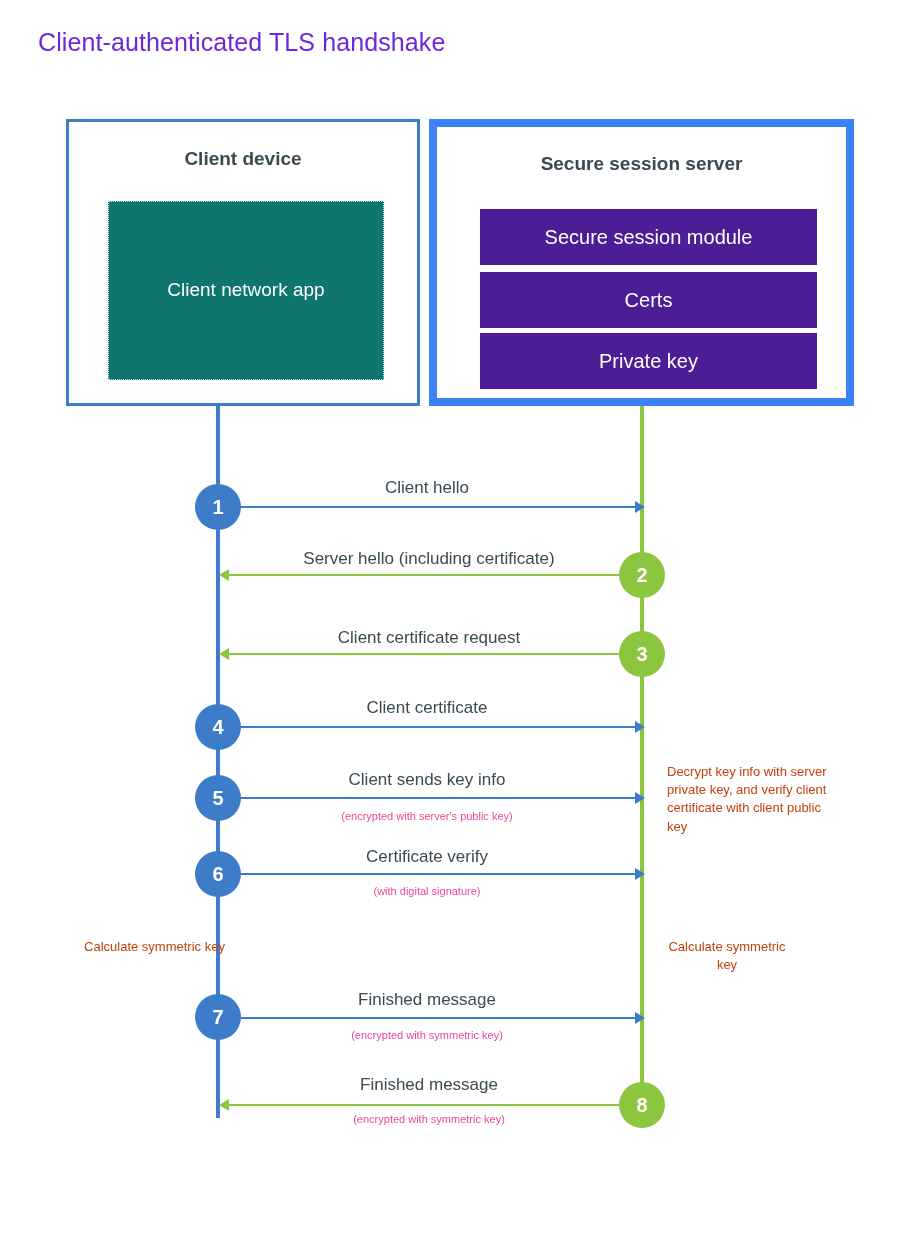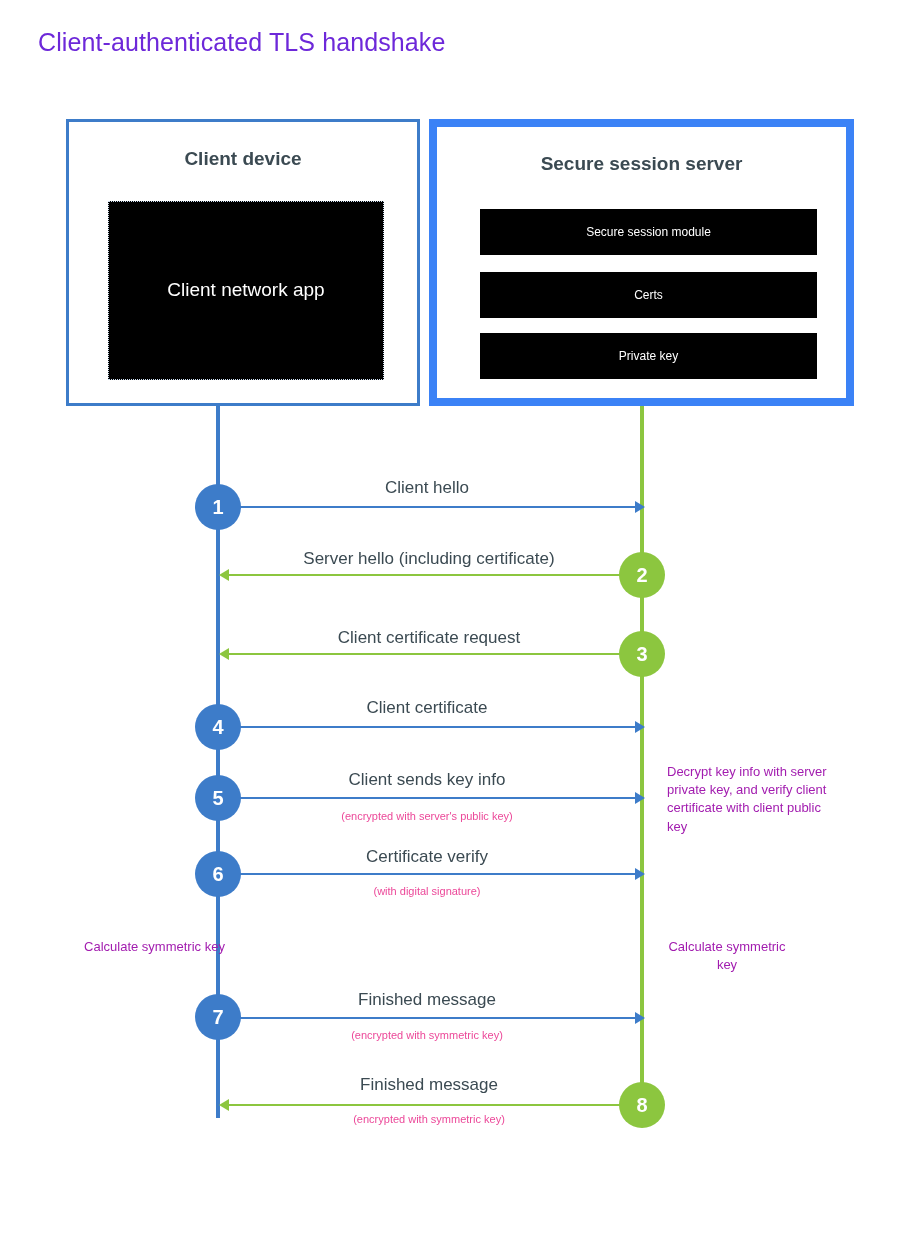--- a/index.html
+++ b/index.html
@@ -52,42 +52,42 @@
     font-weight: bold;
     color: #3b4a52;
     margin-top: 26px;
   }
   .client-app {
     position: absolute;
     left: 39px;
     top: 79px;
     width: 276px;
     height: 179px;
-    background: #000000;
+    background: #0f766e;
     border: 1px dotted #cfe0f1;
     box-sizing: border-box;
     display: flex;
     align-items: center;
     justify-content: center;
     color: #ffffff;
     font-size: 19px;
     text-align: center;
     line-height: 1.4;
   }
   .server-item {
     position: absolute;
     left: 43px;
     width: 337px;
-    height: 46px;
-    background: #000000;
+    height: 56px;
+    background: #4c1d95;
     display: flex;
     align-items: center;
     justify-content: center;
     color: #ffffff;
-    font-size: 12px;
+    font-size: 20px;
   }
   .server-item.i0 { top: 82px; }
   .server-item.i1 { top: 145px; }
   .server-item.i2 { top: 206px; }
 
   
   .lifeline {
     position: absolute;
     width: 4px;
   }
@@ -155,21 +155,21 @@
   .msg-sub {
     position: absolute;
     text-align: center;
     font-size: 11px;
     color: #ec4899;
     white-space: nowrap;
   }
   .side-note {
     position: absolute;
     font-size: 13px;
-    color: #a21caf;
+    color: #c2410c;
     line-height: 1.4;
   }
   .side-note.center { text-align: center; }
 </style>
 </head>
 <body>
 
 <div class="page-title">Client-authenticated TLS handshake</div>
 
 <div class="box client-box">

